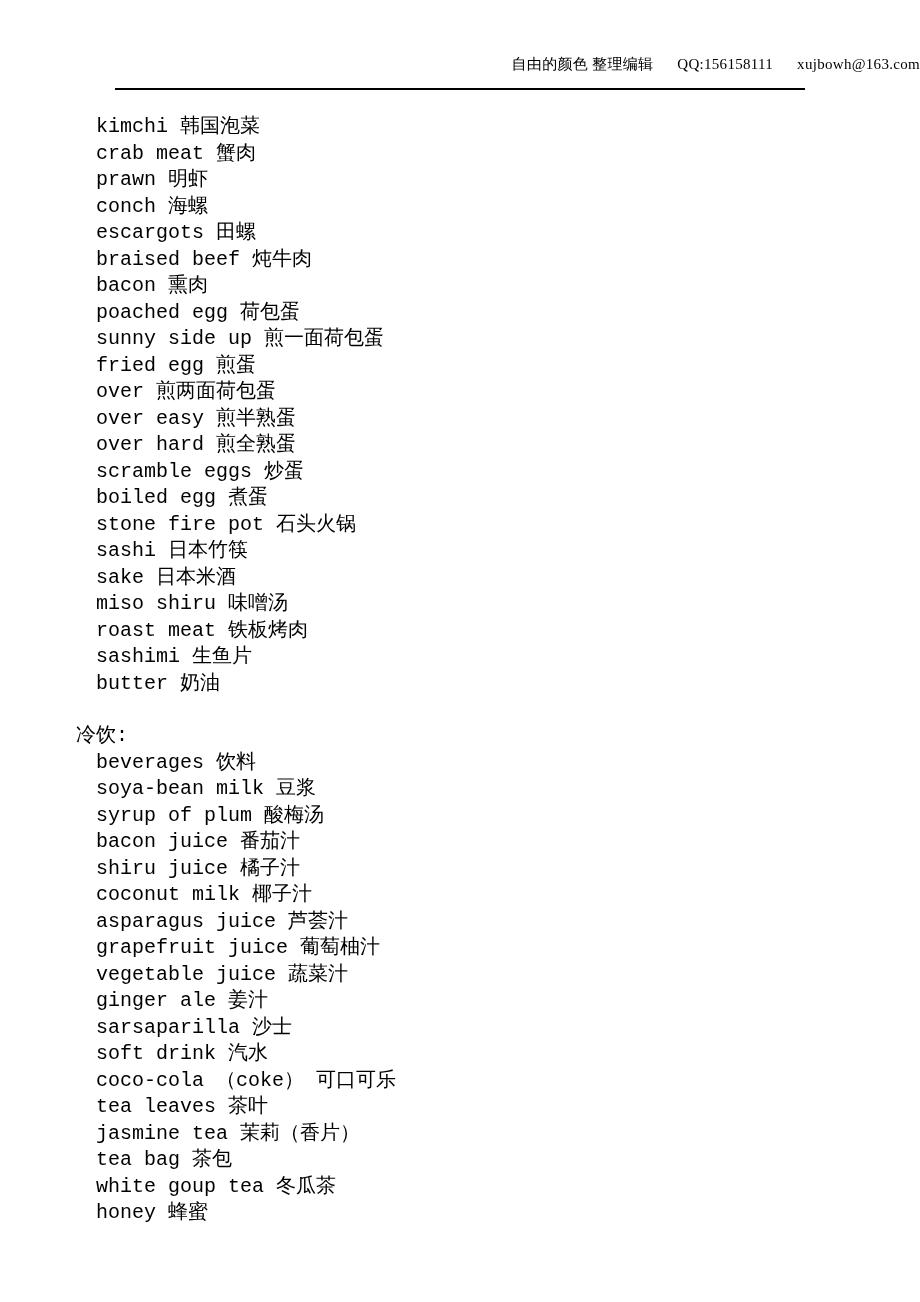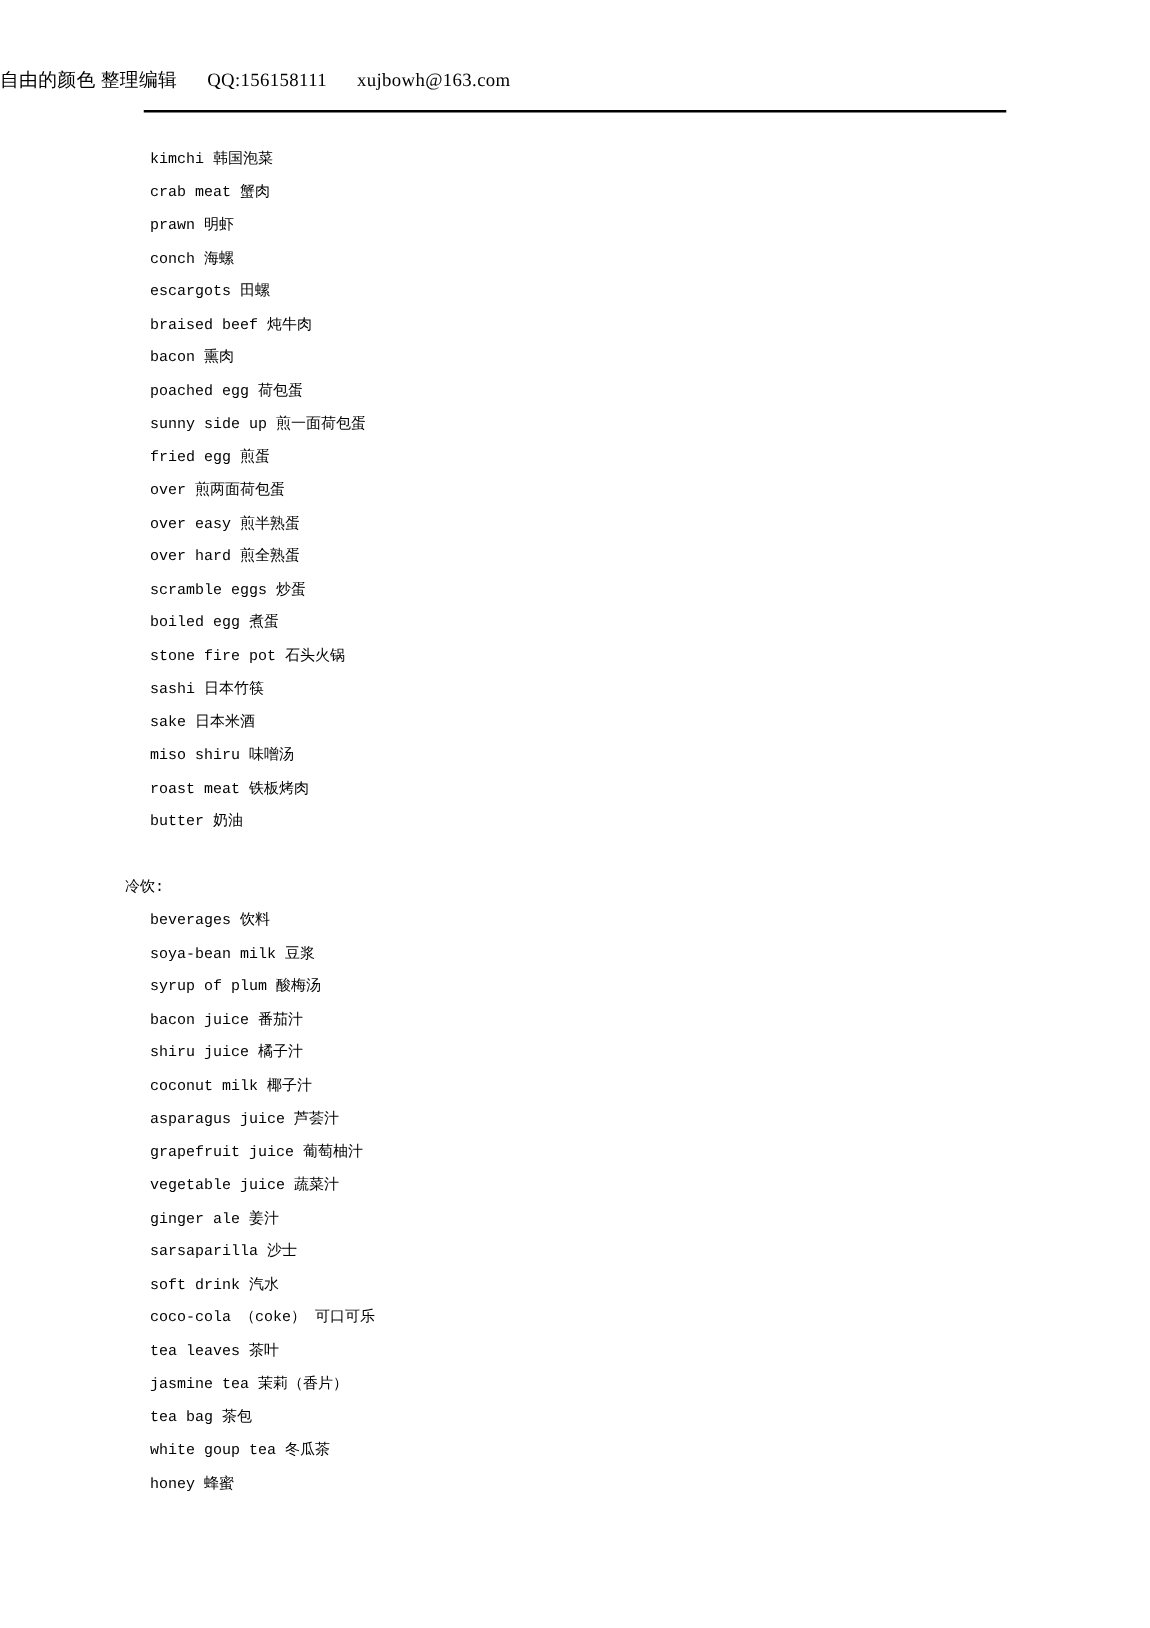--- a/index.html
+++ b/index.html
@@ -7,37 +7,37 @@
     padding: 0;
     background: #fff;
     font-family: "SimSun", "宋体", serif;
     width: 920px;
     height: 1302px;
     position: relative;
     color: #000;
   }
   .header {
     width: 100%;
-    text-align: left;
+    text-align: right;
     padding-top: 55px;
     font-size: 15px;
     color: #000;
     letter-spacing: 0.3px;
   }
   .header span { display:inline-block; }
   .gap { display:inline-block; width:24px; }
   .rule {
     margin: 14px auto 0 auto;
     width: 690px;
     border-top: 2.5px solid #000;
     height:0;
   }
   .content {
-    padding: 24px 0 0 120px;
-    font-size: 12px;
+    padding: 24px 0 0 96px;
+    font-size: 20px;
     line-height: 26.5px;
     font-family: "Courier New", "SimSun", monospace;
   }
   .item {
     white-space: nowrap;
   }
   .section-title {
     margin-left: -20px;
     margin-top: 26px;
   }
@@ -65,20 +65,21 @@
       <div class="item">over 煎两面荷包蛋</div>
       <div class="item">over easy 煎半熟蛋</div>
       <div class="item">over hard 煎全熟蛋</div>
       <div class="item">scramble eggs 炒蛋</div>
       <div class="item">boiled egg 煮蛋</div>
       <div class="item">stone fire pot 石头火锅</div>
       <div class="item">sashi 日本竹筷</div>
       <div class="item">sake 日本米酒</div>
       <div class="item">miso shiru 味噌汤</div>
       <div class="item">roast meat 铁板烤肉</div>
+      <div class="item">sashimi 生鱼片</div>
       <div class="item">butter 奶油</div>
     </div>
   <div class="item section-title">冷饮:</div>
   <div id="drinks-list">
       <div class="item">beverages 饮料</div>
       <div class="item">soya-bean milk 豆浆</div>
       <div class="item">syrup of plum 酸梅汤</div>
       <div class="item">bacon juice 番茄汁</div>
       <div class="item">shiru juice 橘子汁</div>
       <div class="item">coconut milk 椰子汁</div>

